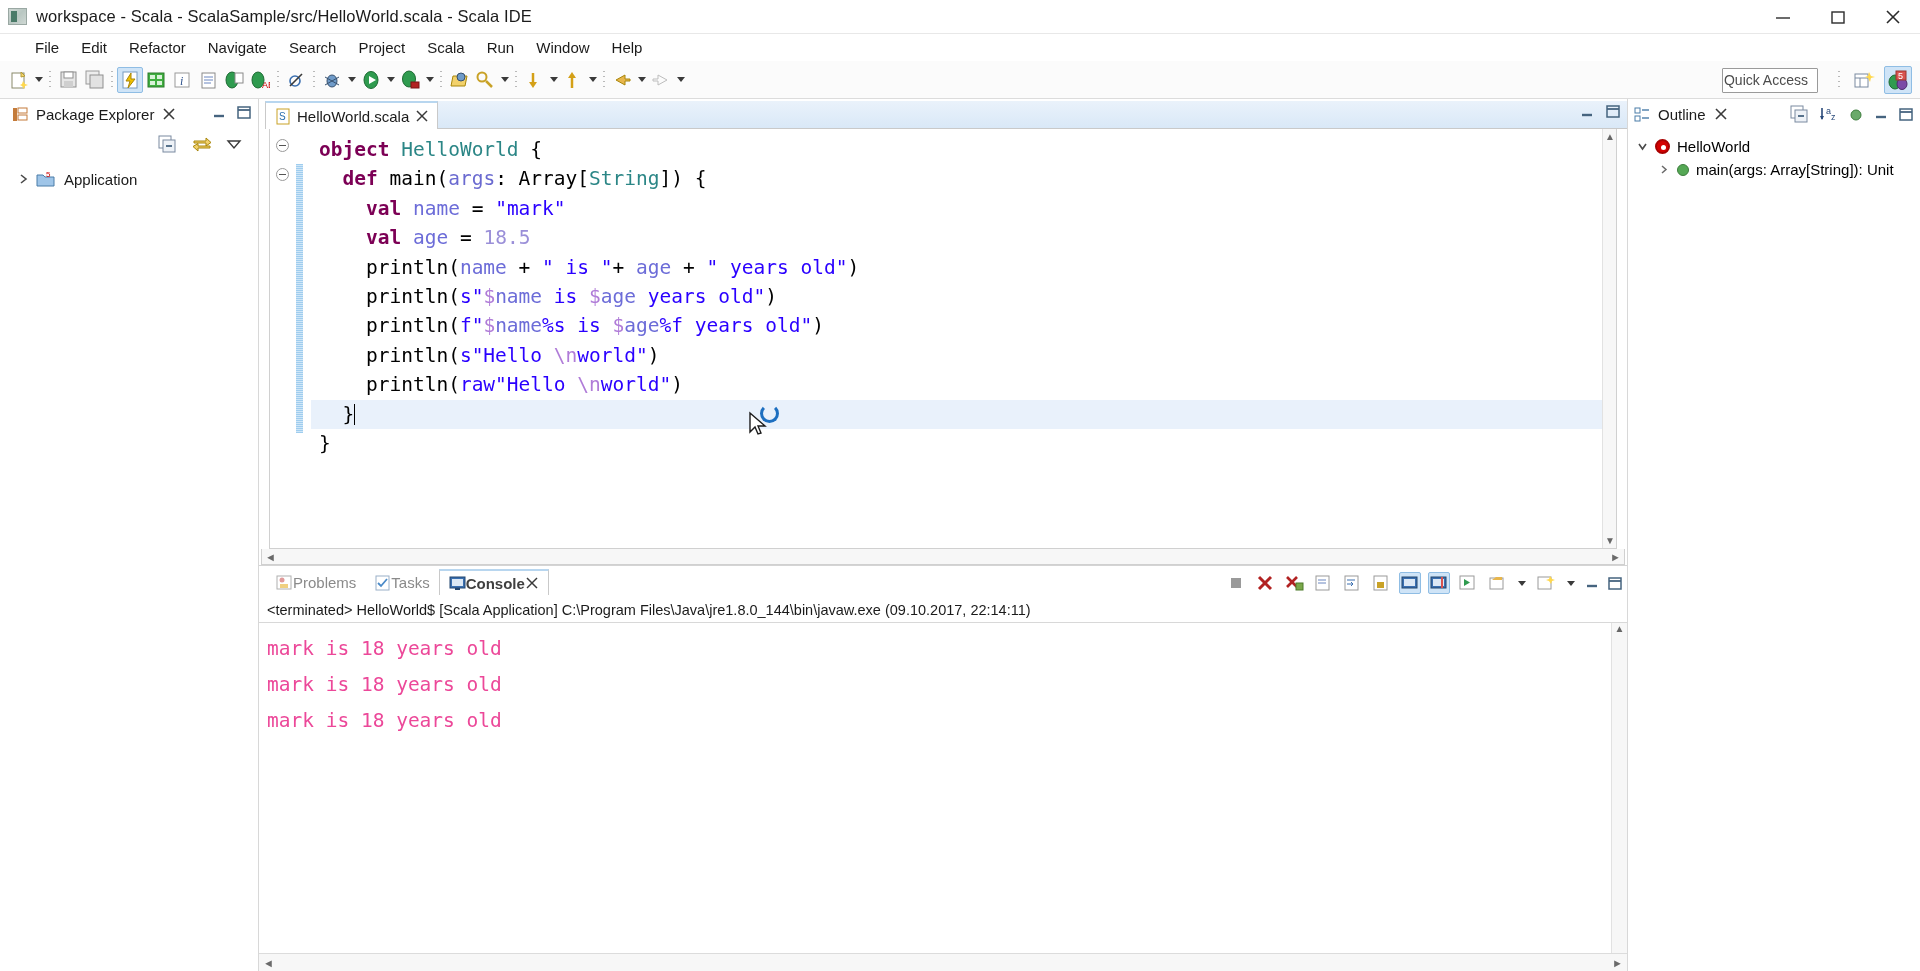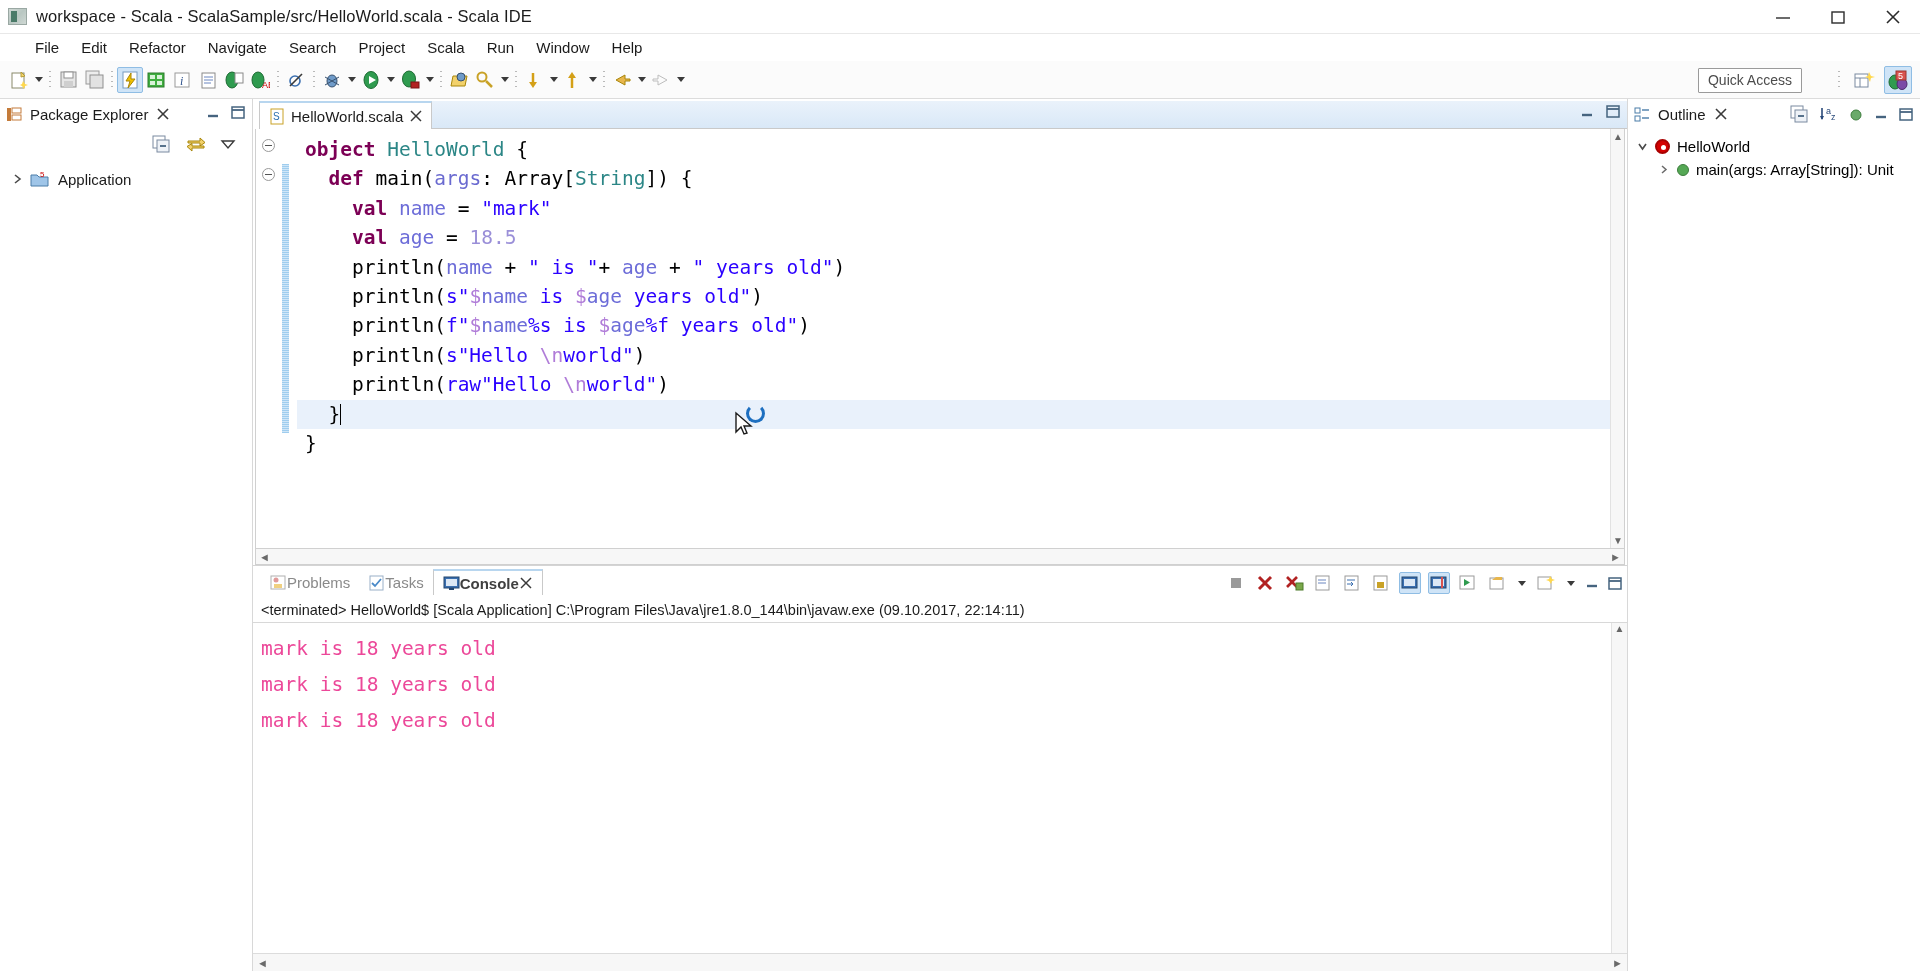--- a/index.html
+++ b/index.html
@@ -39,30 +39,30 @@
     position: relative;
   }
   .tb { width: 26px; height: 26px; display:flex; align-items:center; justify-content:center; position:relative; }
   .tb.sel { background: #cfe4f7; border: 1px solid #8fbde4; border-radius: 2px; }
   .caret { width: 13px; height: 26px; display: flex; align-items: center; justify-content: center; }
   .caret::after { content:""; border-left: 4px solid transparent; border-right: 4px solid transparent; border-top: 5px solid #3a3a3a; }
   .tb-sep { width: 2px; height: 22px; margin: 0 4px;
     background-image: radial-gradient(#b9b9b9 40%, transparent 41%);
     background-size: 2px 5px; background-repeat: repeat-y; }
   .quick-access {
-    position: absolute; right: 118px; top: 7px;
+    position: absolute; right: 102px; top: 7px;
     border: 1px solid #9a9a9a; background: #ffffff;
-    font-size: 14px; color: #4c4c4c; padding: 3px 9px 4px 9px; border-radius: 1px;
+    font-size: 14px; color: #4c4c4c; padding: 3px 9px 4px 1px; border-radius: 1px;
   }
   .tb-right { position: absolute; right: 8px; top: 5px; display: flex; align-items: center; gap: 6px; }
   .persp-btn { width: 28px; height: 28px; display:flex; align-items:center; justify-content:center; }
   .persp-btn.active { background:#cfe4f7; border:1px solid #8fbde4; border-radius:2px; }
 
   
-  .body { flex: 1; display: flex; min-height: 0; background:#ffffff; }
+  .body { flex: 1; display: flex; min-height: 0; background:#ffffff;padding-left:6px; }
 
   
   .pkg-panel { width: 253px; display: flex; flex-direction: column; border-right: 1px solid #d8d8d8; background: #ffffff; }
   .view-head { height: 30px; display: flex; align-items: center; padding: 0 6px; position: relative; }
   .view-title { font-size: 15px; color: #1b1b1b; margin-left: 7px; }
   .view-close { margin-left: 8px; width: 14px; height: 14px; }
   .head-right { position: absolute; right: 6px; top: 6px; display: flex; align-items: center; gap: 9px; }
   .pkg-toolbar { height: 30px; display:flex; align-items:center; justify-content:flex-end; gap: 13px; padding-right: 16px; }
   .tree { padding-top: 8px; font-size: 15px; color: #1b1b1b; }
   .tree-row { display: flex; align-items: center; height: 24px; padding-left: 10px; gap: 6px; }
@@ -77,21 +77,21 @@
   .editor-tabs { height: 30px; display: flex; align-items: flex-end; position: relative; background: #ffffff; }
   .etab {
     height: 28px; display: flex; align-items: center; gap: 6px;
     padding: 0 8px 0 10px; background: #ffffff;
     border: 1px solid #c9c9c9; border-bottom: none;
     border-top: 2px solid #b8d6ef;
     font-size: 15px; color: #1b1b1b; margin-left: 6px;
   }
   .etab-strip { flex: 1; height: 28px; background: linear-gradient(180deg,#eaf2fb,#d9e8f7); border-bottom: 1px solid #c9c9c9; }
   .etab-right { position: absolute; right: 6px; top: 5px; display: flex; gap: 10px; align-items: center; }
-  .editor-main { flex: 1; display: flex; position: relative; background: #ffffff; border: 1px solid #d0d0d0; border-top: none; margin: 0 2px; min-height:0; }
+  .editor-main { flex: 1; display: flex; position: relative; background: #ffffff; border: 1px solid #d0d0d0; border-top: none; margin: 0 10px; min-height:0; }
   .fold-col { width: 26px; background: #ffffff; position: relative; padding-top: 6px; }
   .fold-mark { width: 13px; height: 13px; border: 1px solid #9a9a9a; border-radius: 50%; background:#fff; position: relative; margin-left: 6px; }
   .fold-mark::after { content:""; position:absolute; left: 2px; top: 5px; width: 7px; height: 1px; background:#555; }
   .change-bar { width: 7px; background: transparent; position: relative; }
   .change-bar .hl {
     position: absolute; left: 0; width: 7px; top: 35px; bottom: 115px;
     background-image: repeating-linear-gradient(0deg,#9fcdee 0 1px,#cfe6f8 1px 2px);
   }
   .code {
     flex: 1; padding: 6px 0 0 8px; position: relative;

